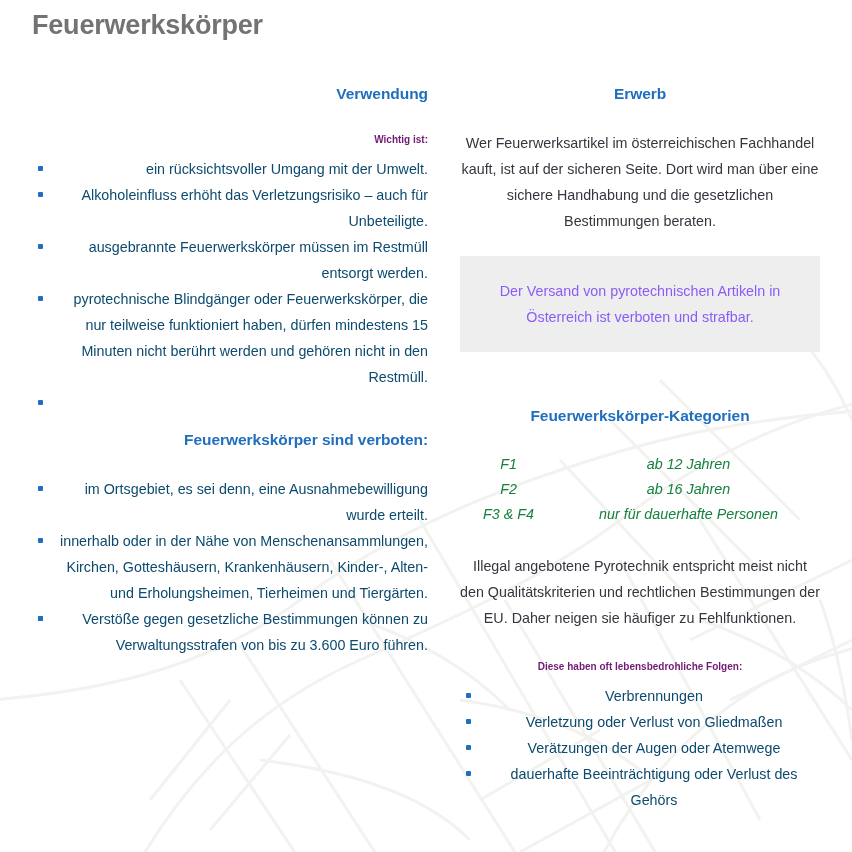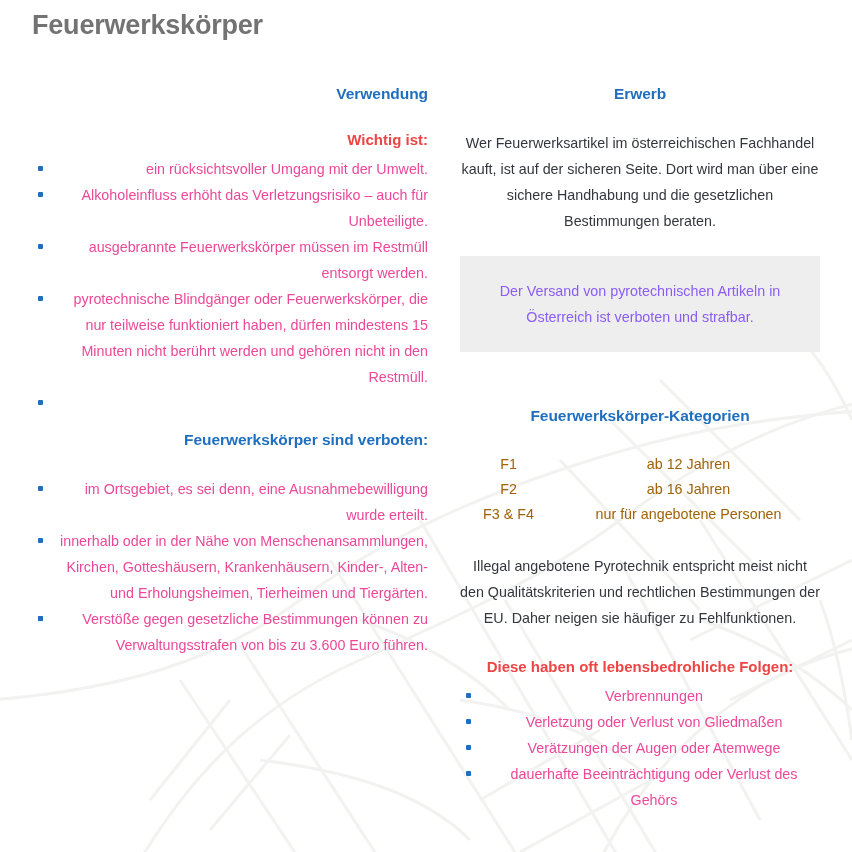--- a/index.html
+++ b/index.html
@@ -59,35 +59,35 @@
   }
   h2.section-heading {
     color: #1f6fbe;
     font-size: 15.5px;
     font-weight: bold;
     margin: 0 0 26px 0;
     line-height: 20px;
     letter-spacing: -0.05px;
   }
   h3.sub-heading {
-    color: #ef4444;
-    font-size: 15px;
+    color: #701a75;
+    font-size: 10px;
     font-weight: bold;
     margin: 0 0 6px 0;
     line-height: 20px;
   }
   ul.bullets {
     list-style: none;
     margin: 0;
     padding: 0;
   }
   ul.bullets li {
     position: relative;
     padding-left: 28px;
-    color: #ec4899;
+    color: #0c4a6e;
     font-size: 14.3px;
     line-height: 26px;
     margin: 0 0 0 0;
   }
   ul.bullets li .bullet-mark {
     position: absolute;
     left: 6px;
     top: 10px;
     width: 5px;
     height: 5px;
@@ -113,25 +113,26 @@
     color: #8b5cf6;
     font-size: 14.3px;
     line-height: 26px;
     margin: 0;
   }
   table.category-table {
     border-collapse: collapse;
     width: 100%;
   }
   table.category-table td {
-    color: #a16207;
+    color: #15803d;
     font-size: 14.3px;
     line-height: 25px;
     padding: 0;
     vertical-align: top;
+    font-style: italic;
   }
   table.category-table td.cat-label {
     width: 97px;
   }
   .right-heading-kat {
     margin-top: 0;
   }
 </style>
 </head>
 <body>
@@ -248,21 +249,21 @@
             <tr>
               <td class="cat-label">F1</td>
               <td>ab 12 Jahren</td>
             </tr>
             <tr>
               <td class="cat-label">F2</td>
               <td>ab 16 Jahren</td>
             </tr>
             <tr>
               <td class="cat-label">F3 &amp; F4</td>
-              <td>nur für angebotene Personen</td>
+              <td>nur für dauerhafte Personen</td>
             </tr>
           </tbody>
         </table>
 
         <div class="spacer-md"></div>
 
         <p class="body-text">Illegal angebotene Pyrotechnik entspricht meist nicht den Qualitätskriterien und rechtlichen Bestimmungen der EU. Daher neigen sie häufiger zu Fehlfunktionen.</p>
 
         <div class="spacer-md"></div>
 

